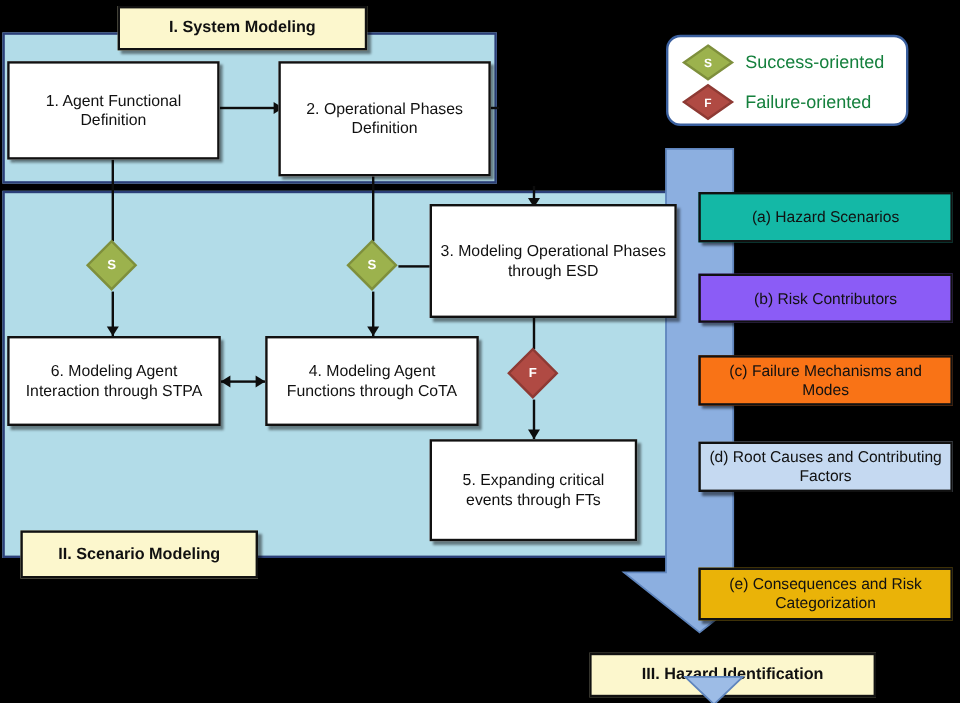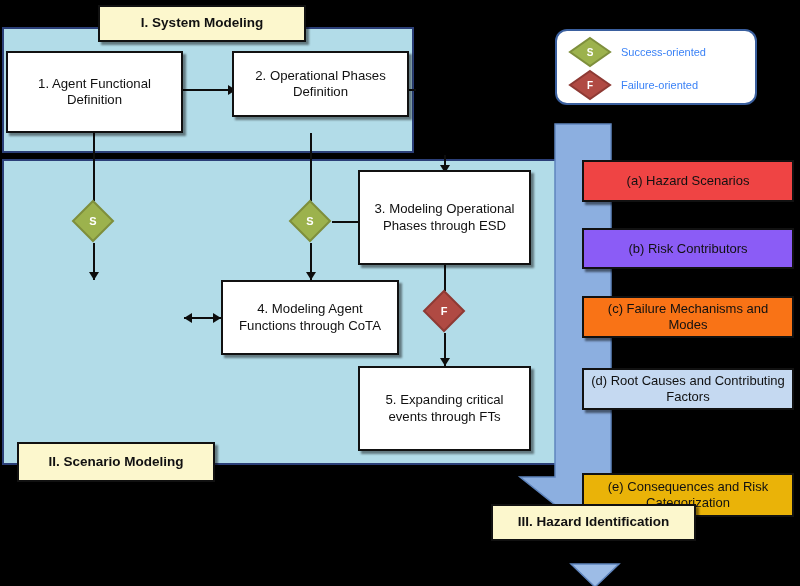--- a/index.html
+++ b/index.html
@@ -46,21 +46,21 @@
   .ah-d{border-left:5px solid transparent;border-right:5px solid transparent;border-top:8px solid #0d0d0d;}
   .ah-r{border-top:5px solid transparent;border-bottom:5px solid transparent;border-left:8px solid #0d0d0d;}
   .ah-l{border-top:5px solid transparent;border-bottom:5px solid transparent;border-right:8px solid #0d0d0d;}
 
   
   #legend{
     position:absolute;background:#ffffff;border:2px solid #3a5f9e;border-radius:12px;
     box-sizing:border-box;box-shadow:3px 3px 3px rgba(0,0,0,0.4);
   }
   .legrow{position:absolute;display:flex;align-items:center;}
-  .legrow .lbl{margin-left:8px;font-size:11px;color:#3b82f6;white-space:nowrap;}
+  .legrow .lbl{margin-left:8px;font-size:15px;color:#15803d;white-space:nowrap;}
 
   
   #bigarrow{position:absolute;left:0;top:0;}
   #smallarrow{position:absolute;}
 </style>
 </head>
 <body>
 
 <div id="stage">
 
@@ -98,28 +98,31 @@
   <div class="ah ah-d" style="left:440px;top:358px;"></div>
 
   <div class="ln lnh" style="left:184px;top:317px;width:37px;"></div>
   <div class="ah ah-l" style="left:184px;top:313px;"></div>
   <div class="ah ah-r" style="left:213px;top:313px;"></div>
 
   <div class="pbox" style="left:6px;top:51px;width:177px;height:82px;">
     <span>1. Agent Functional Definition</span>
   </div>
 
-  <div class="pbox" style="left:232px;top:51px;width:177px;height:66px;">
+  <div class="pbox" style="left:232px;top:51px;width:177px;height:96px;">
     <span>2. Operational Phases Definition</span>
   </div>
 
-  <div class="pbox" style="left:358px;top:170px;width:173px;height:95px;">
+  <div class="pbox" style="left:358px;top:170px;width:206px;height:95px;">
     <span>3. Modeling Operational Phases through ESD</span>
   </div>
 
+  <div class="pbox" style="left:6px;top:280px;width:178px;height:75px;">
+    <span>6. Modeling Agent Interaction through STPA</span>
+  </div>
 
   <div class="pbox" style="left:221px;top:280px;width:178px;height:75px;">
     <span>4. Modeling Agent Functions through CoTA</span>
   </div>
 
   <div class="pbox" style="left:358px;top:366px;width:173px;height:85px;">
     <span>5. Expanding critical events through FTs</span>
   </div>
 
   <div class="diamond" style="left:71px;top:199px;width:44px;height:44px;">
@@ -136,21 +139,21 @@
     <span>S</span>
   </div>
 
   <div class="diamond" style="left:422px;top:289px;width:44px;height:44px;">
     <svg width="44" height="44">
       <polygon points="22,2 42,22 22,42 2,22" fill="#b04a43" stroke="#8e3a34" stroke-width="2"></polygon>
     </svg>
     <span>F</span>
   </div>
 
-  <div class="obox" style="left:582px;top:160px;width:212px;height:42px;background:#ef4444;">
+  <div class="obox" style="left:582px;top:160px;width:212px;height:42px;background:#14b8a6;">
     <span>(a) Hazard Scenarios</span>
   </div>
 
   <div class="obox" style="left:582px;top:228px;width:212px;height:41px;background:#8b5cf6;">
     <span>(b) Risk Contributors</span>
   </div>
 
   <div class="obox" style="left:582px;top:296px;width:212px;height:42px;background:#f97316;">
     <span>(c) Failure Mechanisms and Modes</span>
   </div>
@@ -164,21 +167,21 @@
   </div>
 
   <div class="titlebox" style="left:98px;top:5px;width:208px;height:37px;">
     <span>I. System Modeling</span>
   </div>
 
   <div class="titlebox" style="left:17px;top:442px;width:198px;height:40px;text-align:right;">
     <span>II. Scenario Modeling</span>
   </div>
 
-  <div class="titlebox" style="left:491px;top:504px;width:205px;height:37px;">
+  <div class="titlebox" style="left:491px;top:544px;width:239px;height:37px;">
     <span>III. Hazard Identification</span>
   </div>
 
   <svg id="smallarrow" width="60" height="26" style="left:565px;top:563px;">
     <path d="M6,1 L54,1 L30,24 Z" fill="#9dbce6" stroke="#5f85bd" stroke-width="1.5"></path>
   </svg>
 
   <div id="legend" style="left:555px;top:29px;width:202px;height:76px;">
     <div class="legrow" style="left:10px;top:5px;">
       <span style="position:relative;display:inline-block;width:46px;height:32px;">

